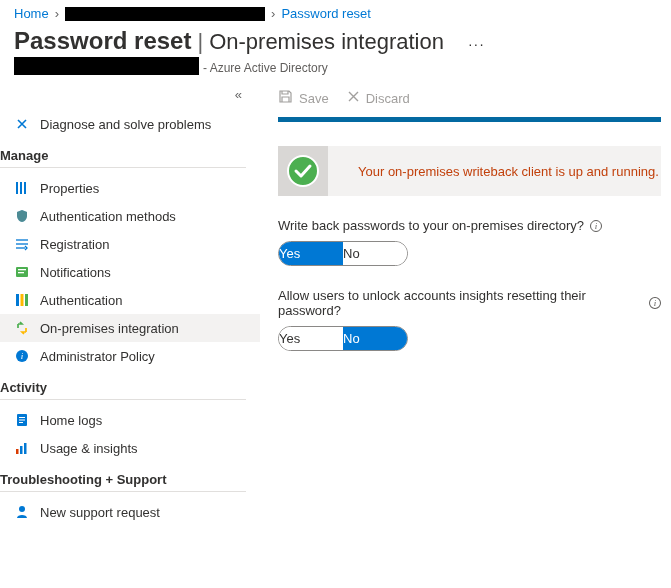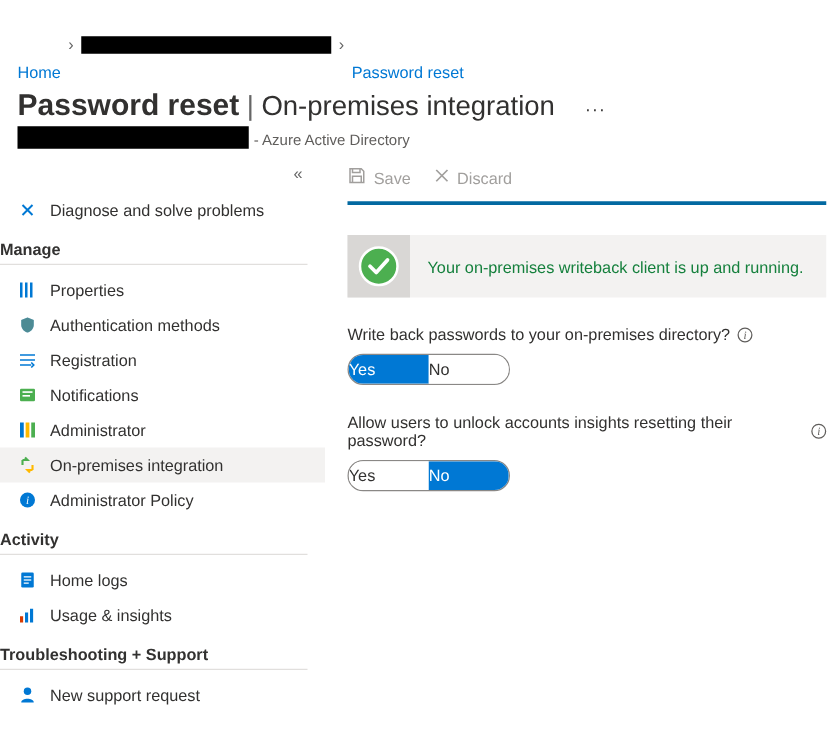--- a/index.html
+++ b/index.html
@@ -11,21 +11,21 @@
     background: #fff;
     width: 671px;
   }
   .breadcrumb {
     display: flex;
     align-items: center;
     padding: 6px 14px;
     gap: 6px;
     font-size: 13px;
   }
-  .breadcrumb a { color: #0078d4; text-decoration: none; cursor: pointer; margin-top: 44px; }
+  .breadcrumb a { color: #0078d4; text-decoration: none; cursor: pointer; }
   .breadcrumb .sep { color: #666; }
   .redacted { background: #000; display: inline-block; }
   .redacted.bc { width: 200px; height: 14px; }
   .header {
     padding: 0 14px 4px 14px;
   }
   .title-row { display: flex; align-items: baseline; gap: 6px;}
   .title-main { font-size: 24px; font-weight: 600; }
   .title-sep { font-size: 22px; color: #666; font-weight: 300;}
   .title-sub { font-size: 22px; font-weight: 400; color: #323130; }
@@ -43,25 +43,25 @@
   }
   .sb-item.active { background:#f3f2f1; font-weight:400;}
   .sb-section {
     font-weight:600; font-size:13px; padding: 10px 14px 4px 14px;
     border-bottom:1px solid #e1dfdd; margin:0 14px 6px 0;
     padding-left:0; padding-right:0;
   }
   .sb-icon { width:16px; height:16px; display:flex; align-items:center; justify-content:center; flex-shrink:0;}
 
   .main { flex:1; padding: 4px 10px 10px 18px; min-width:0;}
-  .toolbar { display:flex; align-items:center; gap:18px; padding:6px 0 10px 0; border-bottom:3px solid #0369a1;}
+  .toolbar { display:flex; align-items:center; gap:18px; padding:6px 0 10px 0; border-bottom:5px solid #0369a1;}
   .tool-btn { display:flex; align-items:center; gap:6px; color:#a19f9d; font-size:13px; cursor:pointer;}
   .status-box { display:flex; align-items:center; margin-top:24px; background:#f3f2f1; height:50px;}
   .status-check-wrap { width:50px; height:50px; background:#d9d7d5; display:flex; align-items:center; justify-content:center;}
-  .status-text { color:#15803d; font-size:13px; padding-left:14px;}
+  .status-text { color:#c2410c; font-size:13px; padding-left:30px;}
   .setting-label { font-size:13px; color:#323130; margin-top:22px; display:flex; align-items:center; gap:6px;}
   .info-circle { width:12px; height:12px; border:1px solid #605e5c; border-radius:50%; display:inline-flex; align-items:center; justify-content:center; font-size:9px; color:#605e5c; font-style:italic; font-family:serif;}
   .pill-group { display:flex; margin-top:8px; border:1px solid #8a8886; border-radius:14px; overflow:hidden; width:130px;}
   .pill { flex:1; text-align:left; padding:4px 0; font-size:13px; cursor:pointer; background:#fff; color:#323130;}
   .pill.selected { background:#0078d4; color:#fff;}
 </style>
 </head>
 <body>
 
 <div class="breadcrumb">
@@ -141,21 +141,21 @@
       <span>Notifications</span>
     </div>
     <div class="sb-item">
       <span class="sb-icon">
         <svg width="14" height="14" viewBox="0 0 14 14">
             <rect x="1" y="1" width="3" height="12" fill="#0078d4"></rect>
             <rect x="5.5" y="1" width="3" height="12" fill="#ffb900"></rect>
             <rect x="10" y="1" width="3" height="12" fill="#4caf50"></rect>
           </svg>
       </span>
-      <span>Administrator</span>
+      <span>Authentication</span>
     </div>
     <div class="sb-item active">
       <span class="sb-icon">
         <svg width="14" height="14" viewBox="0 0 14 14">
             <path d="M3 3 L7 3 L5 1 M3 3 L3 7" stroke="#4caf50" stroke-width="1.7" fill="none"></path>
             <path d="M11 11 L7 11 L9 13 M11 11 L11 7" stroke="#ffb900" stroke-width="1.7" fill="none"></path>
           </svg>
       </span>
       <span>On-premises integration</span>
     </div>

